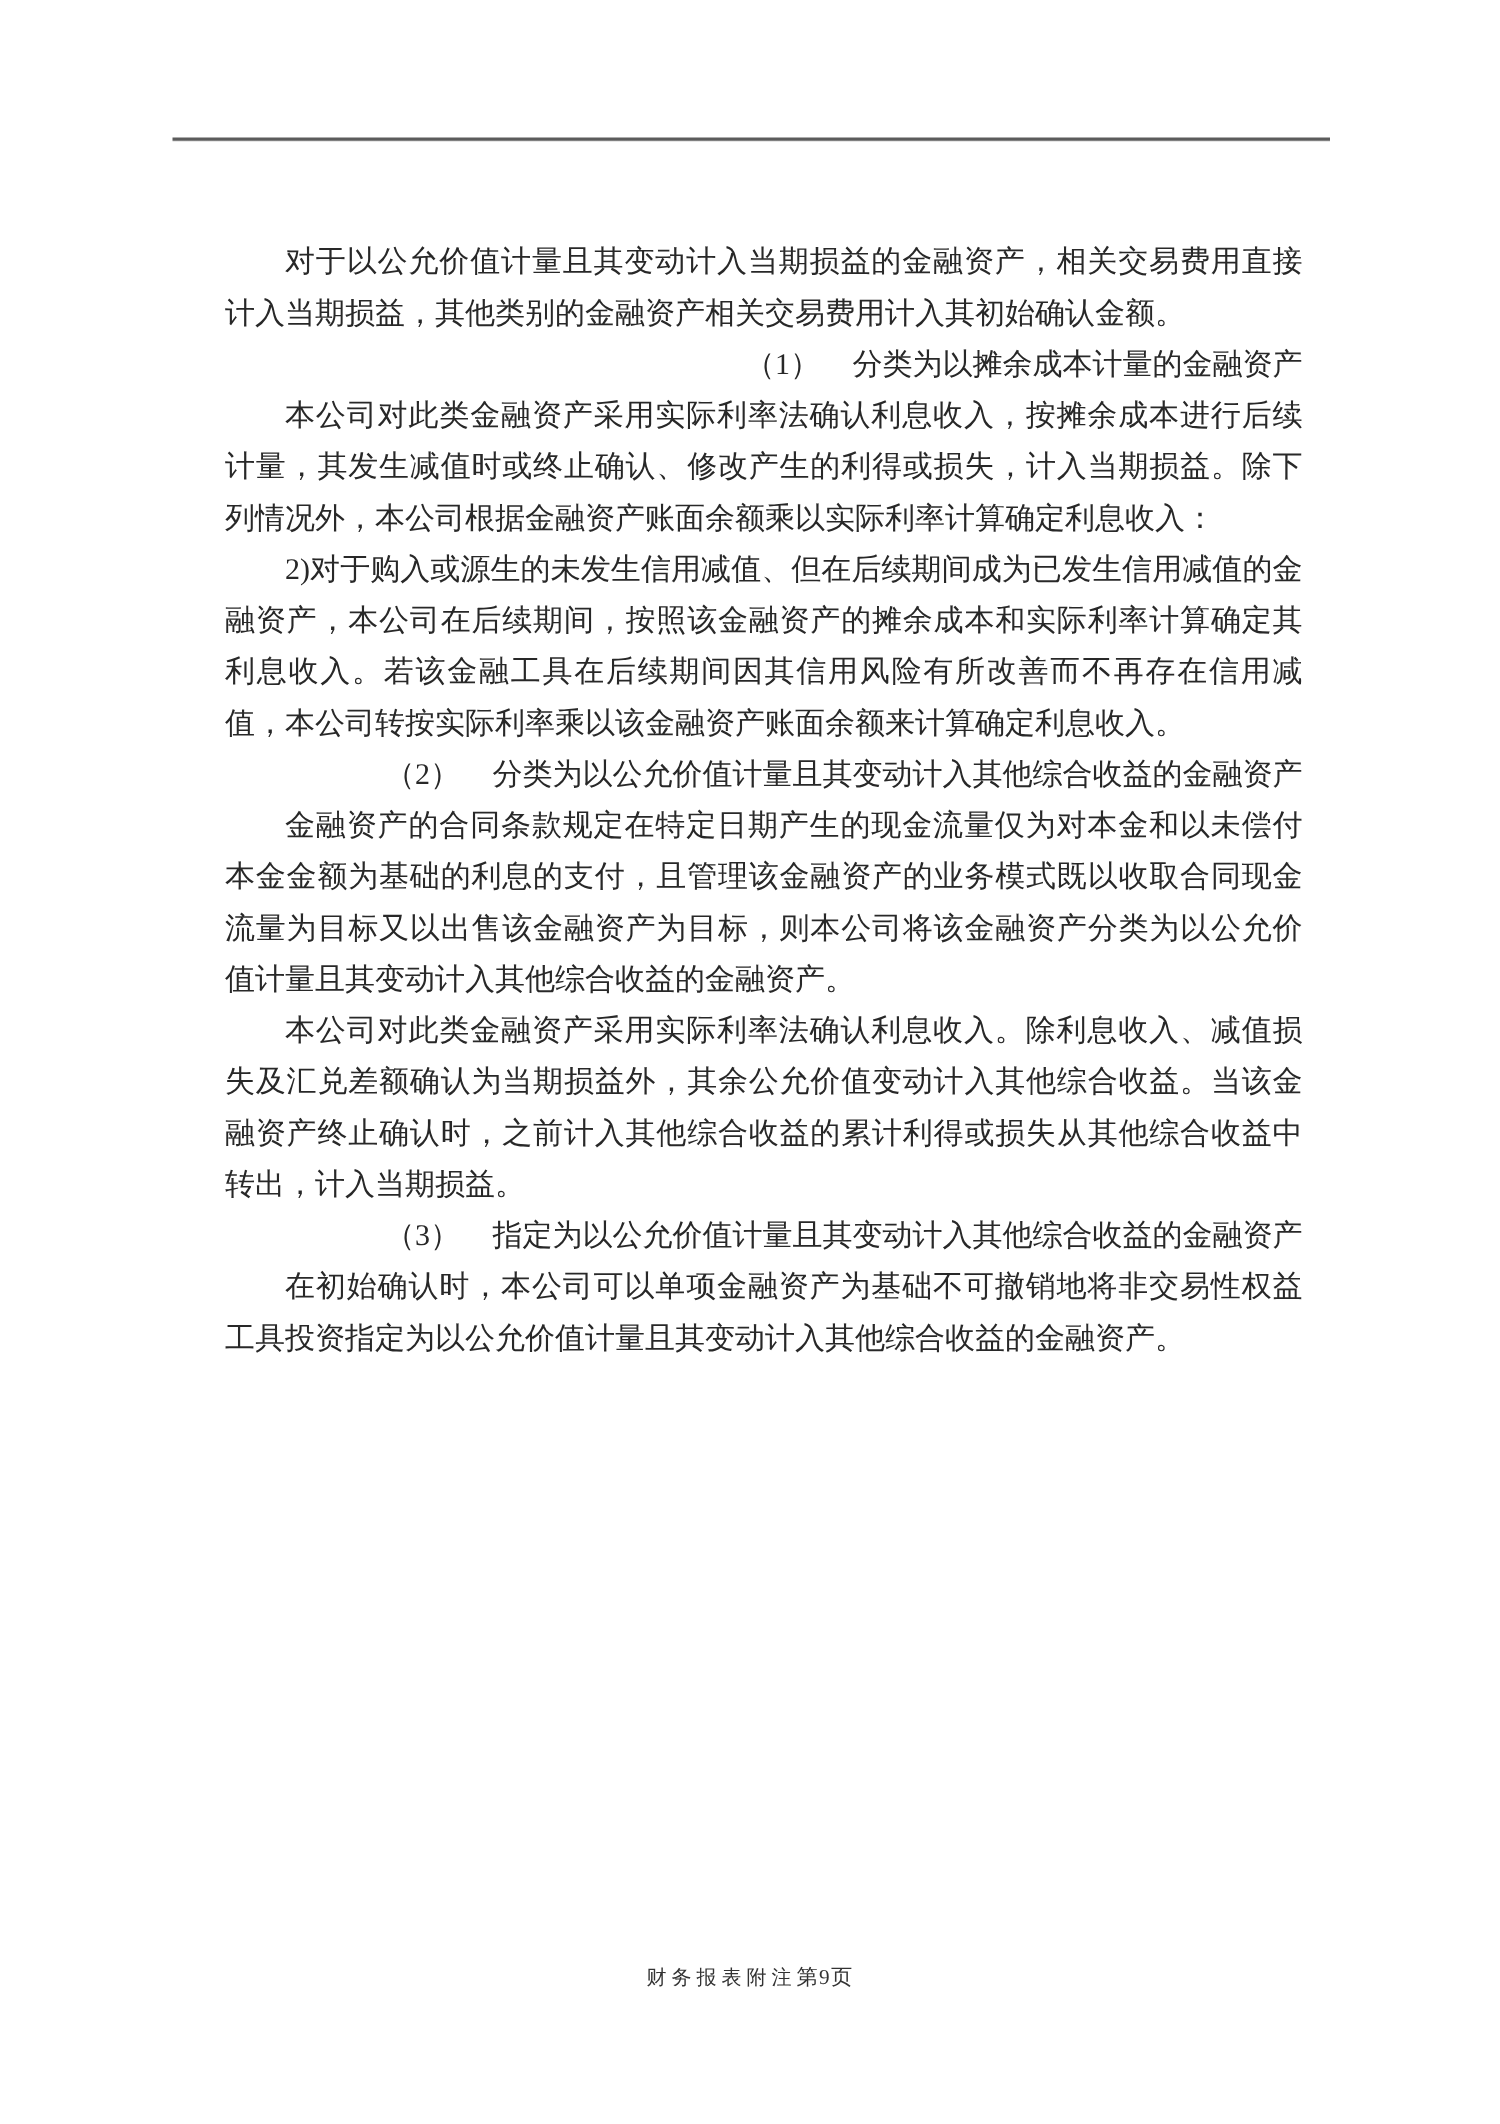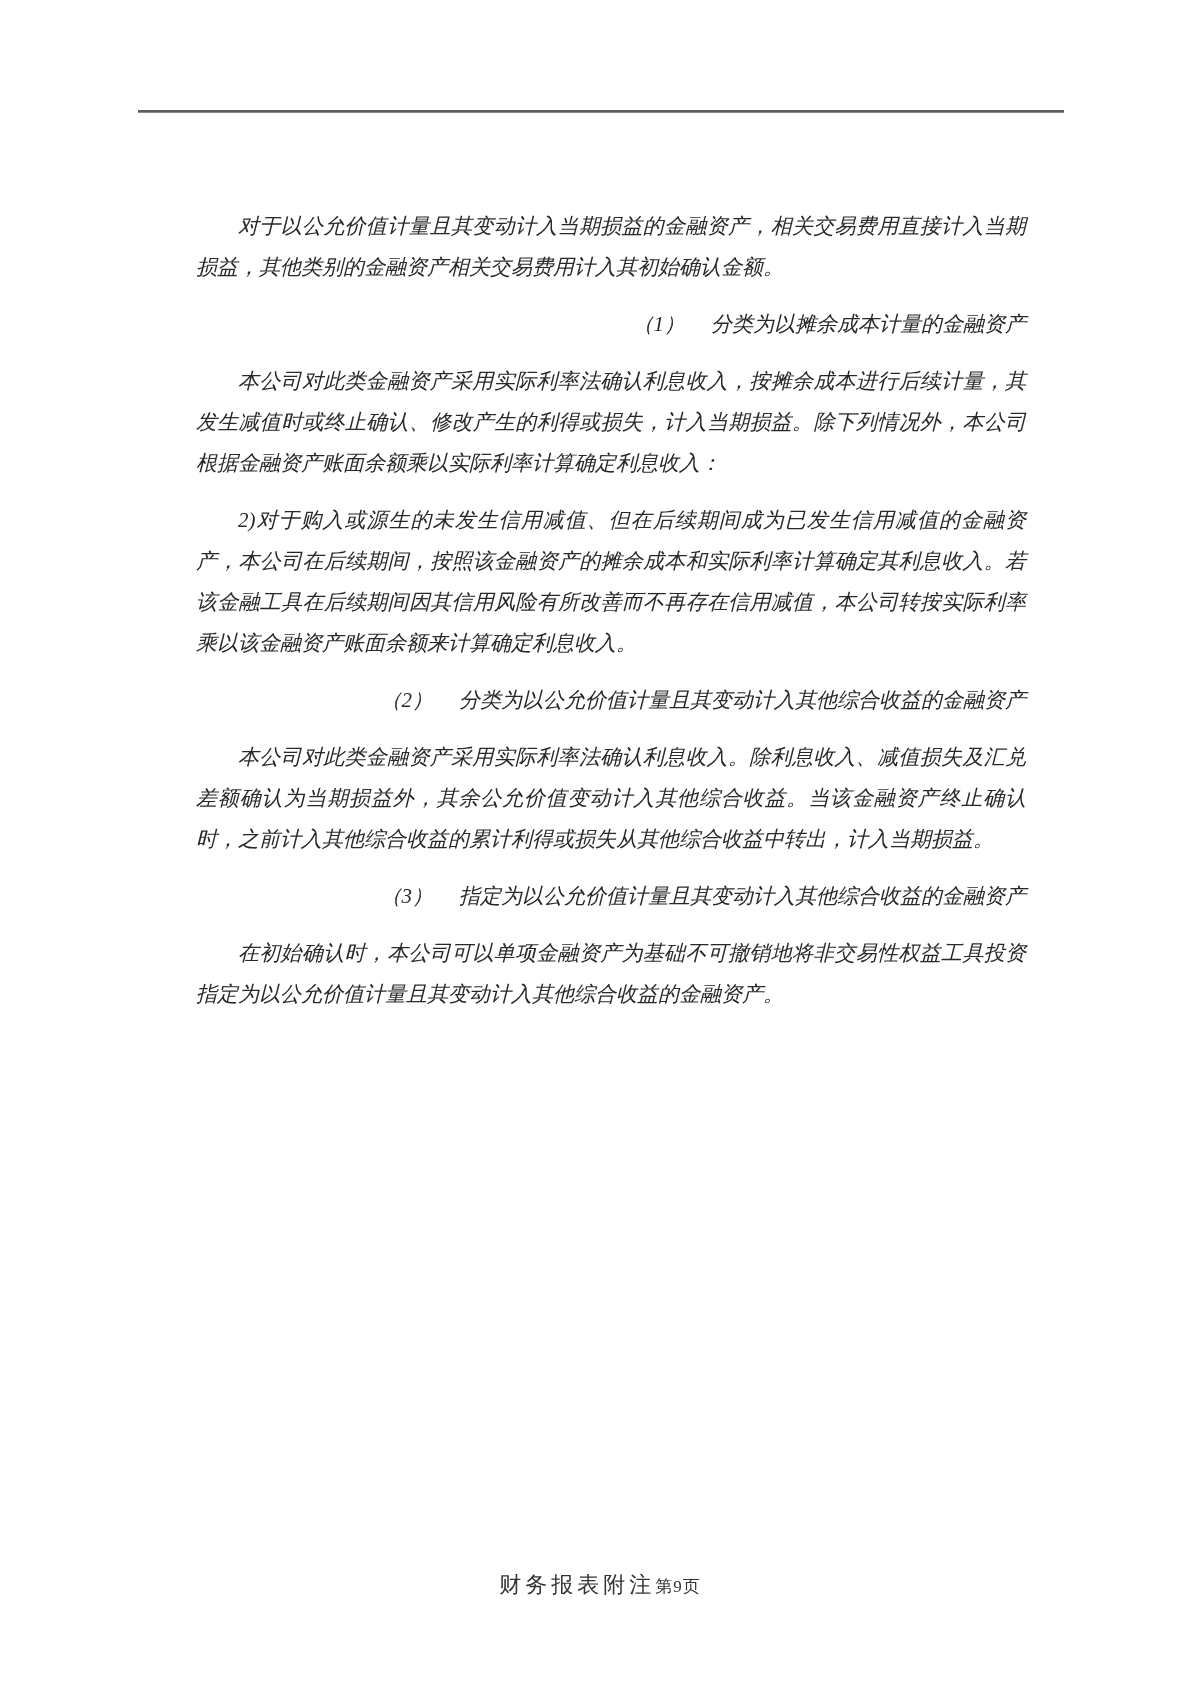--- a/index.html
+++ b/index.html
@@ -24,45 +24,44 @@
     height: 3px;
     background: linear-gradient(to bottom, #5c5c5c 55%, #9e9e9e 100%);
   }
   .body-text {
     position: absolute;
     left: 180px;
     top: 190px;
     width: 862px;
   }
   .para {
-    margin: 16px;
-    font-size: 21px;
+    margin: 0;
+    font-size: 24px;
     line-height: 41px;
     text-align: justify;
     text-indent: 2em;
     word-break: break-all;
     color: #282828;
-    font-style: italic;
   }
   .para.heading {
     text-align: right;
   }
   .hnum {
     margin-right: 26px;
   }
   .footer {
     position: absolute;
     left: 0;
     top: 1570px;
     width: 100%;
     text-align: center;
     color: #333333;
   }
   .footer .ft {
-    font-size: 22px;
+    font-size: 16px;
     letter-spacing: 4px;
   }
   .footer .fp {
     font-size: 17px;
     letter-spacing: 1px;
   }
 </style>
 </head>
 <body>
 
@@ -77,20 +76,21 @@
       <span class="hnum">（1）</span><span>分类为以摊余成本计量的金融资产</span>
     </p>
 
     <p class="para">本公司对此类金融资产采用实际利率法确认利息收入，按摊余成本进行后续计量，其发生减值时或终止确认、修改产生的利得或损失，计入当期损益。除下列情况外，本公司根据金融资产账面余额乘以实际利率计算确定利息收入：</p>
     <p class="para">2)对于购入或源生的未发生信用减值、但在后续期间成为已发生信用减值的金融资产，本公司在后续期间，按照该金融资产的摊余成本和实际利率计算确定其利息收入。若该金融工具在后续期间因其信用风险有所改善而不再存在信用减值，本公司转按实际利率乘以该金融资产账面余额来计算确定利息收入。</p>
 
     <p class="para heading">
       <span class="hnum">（2）</span><span>分类为以公允价值计量且其变动计入其他综合收益的金融资产</span>
     </p>
 
+    <p class="para">金融资产的合同条款规定在特定日期产生的现金流量仅为对本金和以未偿付本金金额为基础的利息的支付，且管理该金融资产的业务模式既以收取合同现金流量为目标又以出售该金融资产为目标，则本公司将该金融资产分类为以公允价值计量且其变动计入其他综合收益的金融资产。</p>
     <p class="para">本公司对此类金融资产采用实际利率法确认利息收入。除利息收入、减值损失及汇兑差额确认为当期损益外，其余公允价值变动计入其他综合收益。当该金融资产终止确认时，之前计入其他综合收益的累计利得或损失从其他综合收益中转出，计入当期损益。</p>
 
     <p class="para heading">
       <span class="hnum">（3）</span><span>指定为以公允价值计量且其变动计入其他综合收益的金融资产</span>
     </p>
 
     <p class="para">在初始确认时，本公司可以单项金融资产为基础不可撤销地将非交易性权益工具投资指定为以公允价值计量且其变动计入其他综合收益的金融资产。</p>
   </main>
 
   <footer class="footer">

